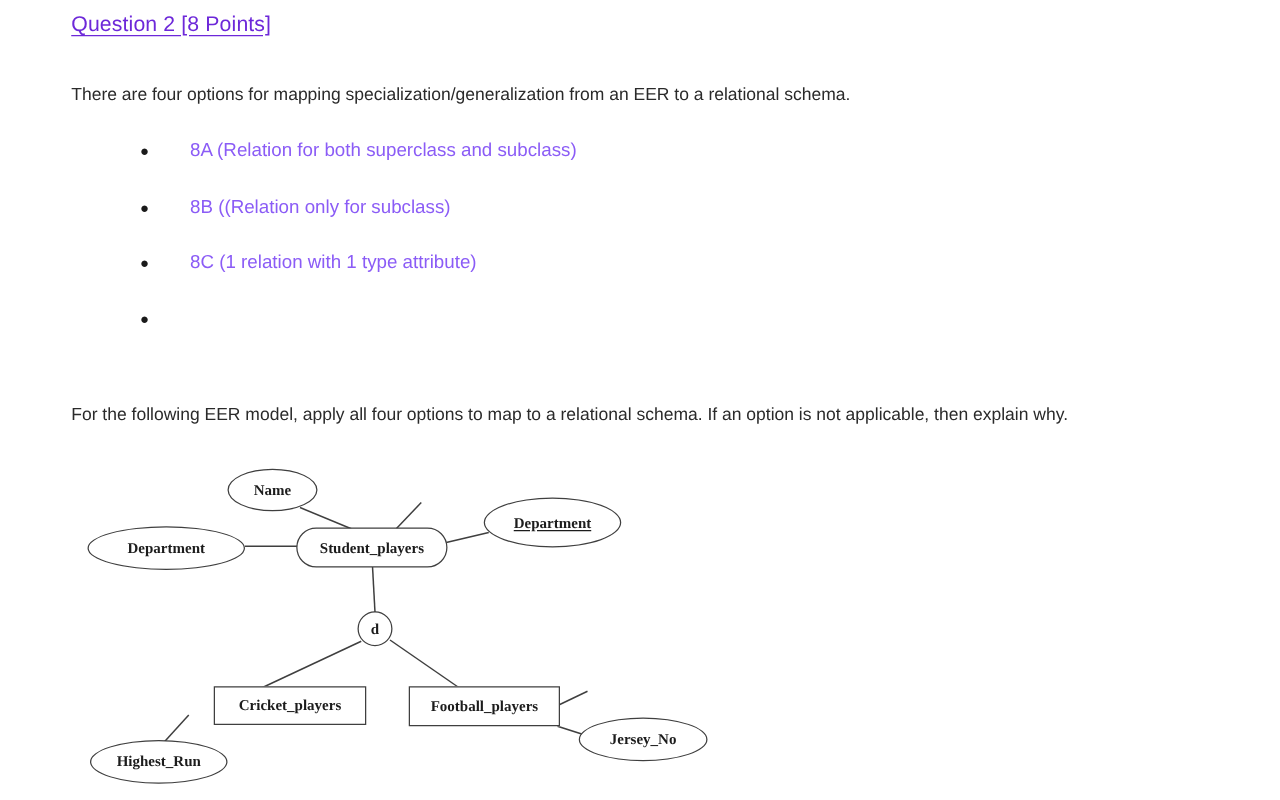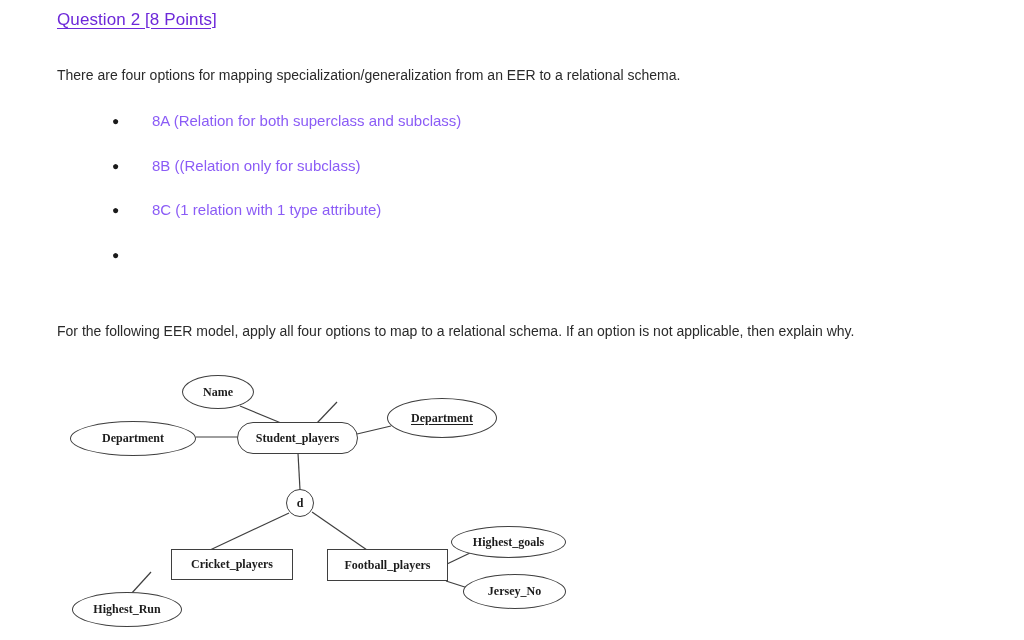--- a/index.html
+++ b/index.html
@@ -145,23 +145,20 @@
   </div>
 
   <div class="node n-cp">
     <span>Cricket_players</span>
   </div>
 
   <div class="node n-fp">
     <span>Football_players</span>
   </div>
 
-  <div class="node ellipse n-hgoals">
-    <span>Highest_goals</span>
-  </div>
 
   <div class="node ellipse n-jersey">
     <span>Jersey_No</span>
   </div>
 
   <div class="node ellipse n-hrun">
     <span>Highest_Run</span>
   </div>
 
 </div>

